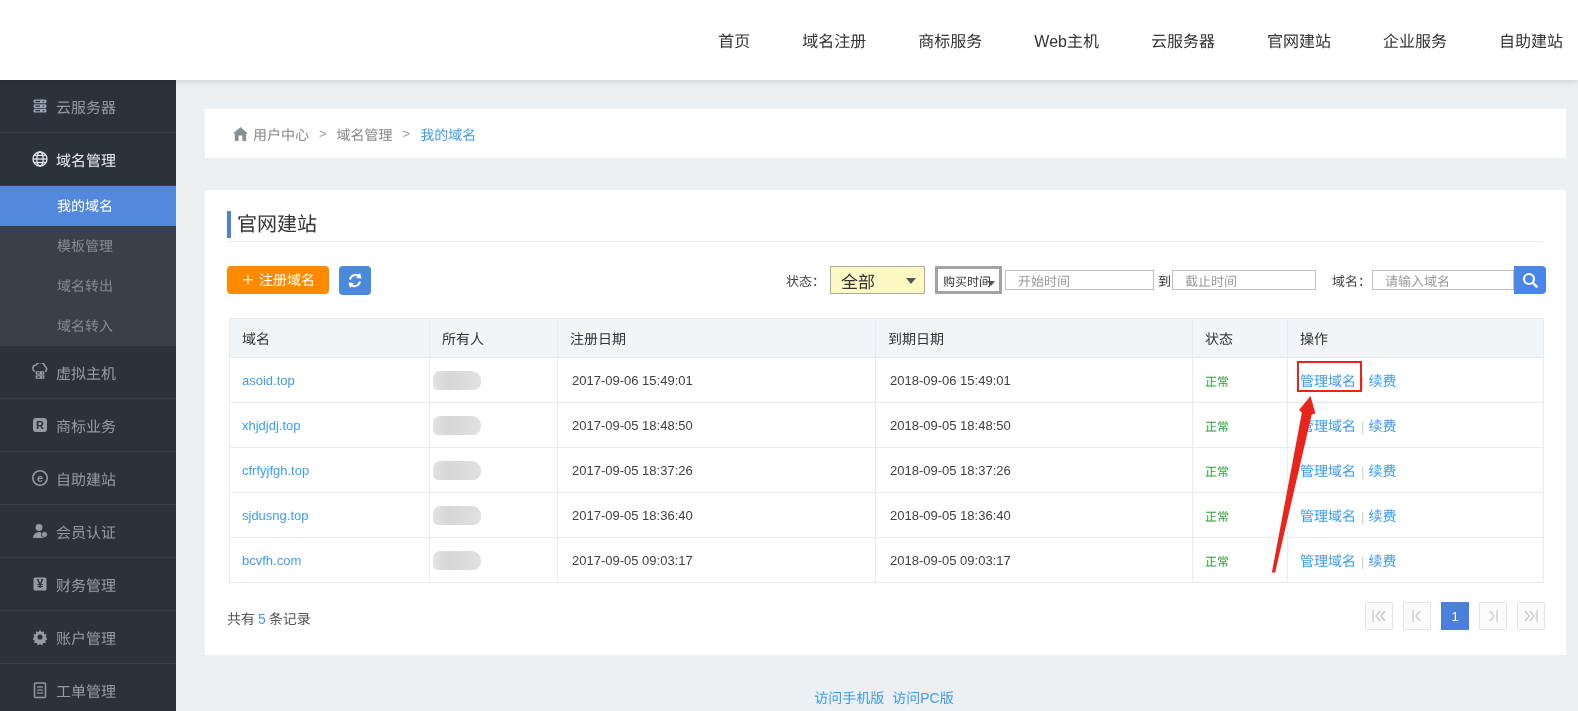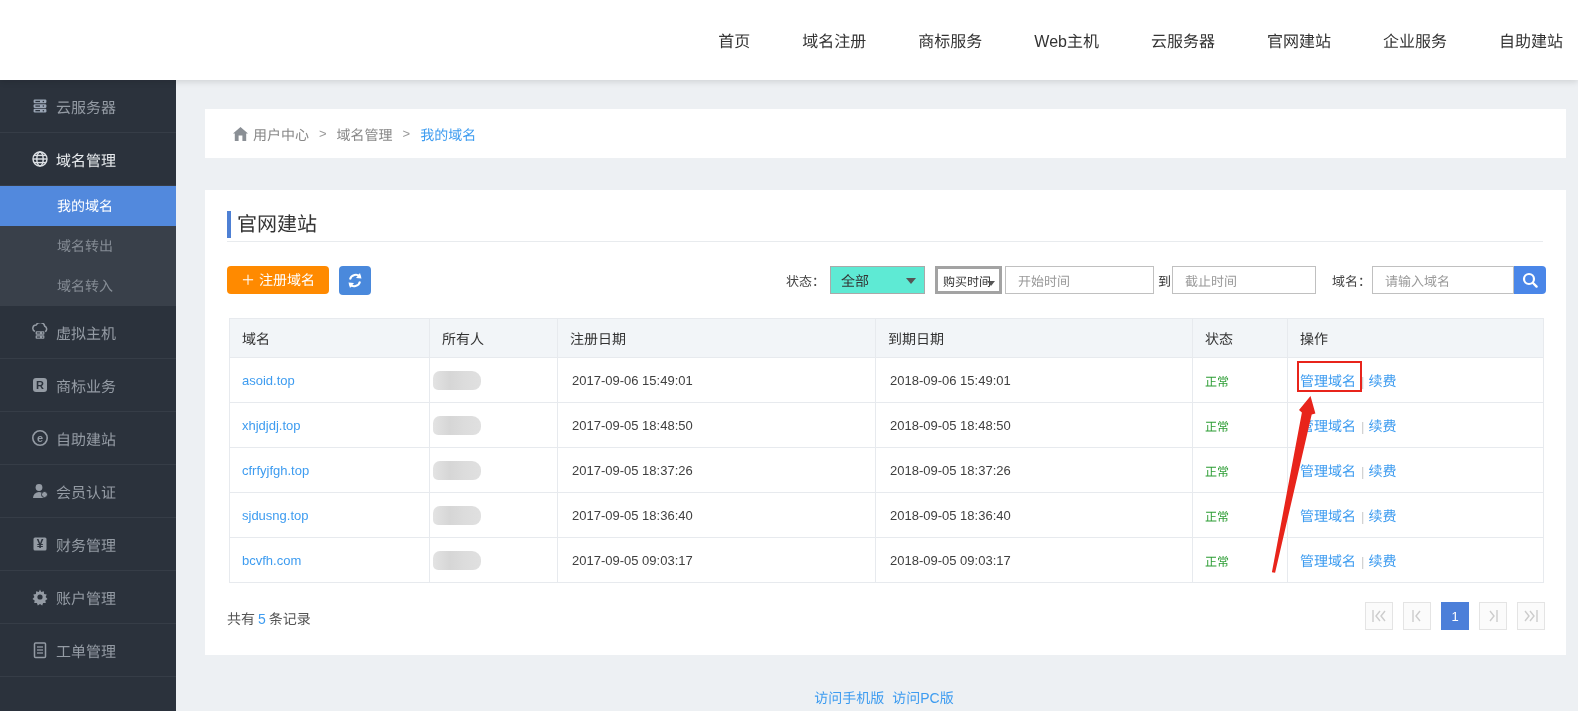--- a/index.html
+++ b/index.html
@@ -22,24 +22,24 @@
 .crumb .home { margin-left:28px; margin-right:5px; }
 .crumb .sep { margin:0 10px; color:#999; font-size:13px; }
 .crumb .cur { color:#3e9cf0; }
 .maincard { left:29px; top:110px; width:1361px; height:465px; }
 .cardtitle { position:absolute; left:22px; top:21px; font-size:20px; color:#333; padding-left:6px; border-left:4px solid #4e80d4; line-height:27px; }
 .titleline { position:absolute; left:22px; top:51px; width:1316px; height:1px; background:#e8ebee; }
 .btn-orange { position:absolute; left:22px; top:76px; width:102px; height:28px; background:#ff8a00; border-radius:4px; color:#fff; font-size:14px; text-align:center; line-height:28px; }
 .btn-refresh { position:absolute; left:134px; top:76px; width:32px; height:29px; background:#4a89dc; border-radius:4px; }
 .filters { position:absolute; right:20px; top:76px; height:28px; display:flex; align-items:center; font-size:13px; color:#444; white-space:nowrap; }
 .filters .lab { margin-right:5px; }
-.sel { height:28px; border:1px solid #a9a9a9; background:#5eead4; display:flex; align-items:center; padding:0 0 0 10px; color:#333; position:relative; font-size:14px; }
+.sel { height:28px; border:1px solid #a9a9a9; background:#fef9c3; display:flex; align-items:center; padding:0 0 0 10px; color:#333; position:relative; font-size:17px; }
 .sel1 { width:95px; margin-right:10px; }
 .sel2 { width:67px; background:#fff; border:3px solid #a3a3a3; margin-right:3px; padding-left:5px; font-size:12px; }
-.inp { height:28px; border:1px solid #c0c0c0; background:#fff; color:#9a9a9a; display:flex; align-items:center; padding-left:12px; font-size:13px;text-align:center; }
+.inp { height:20px; border:1px solid #c0c0c0; background:#fff; color:#9a9a9a; display:flex; align-items:center; padding-left:12px; font-size:13px;text-align:center; }
 .inp1 { width:149px; }
 .inp2 { width:144px; }
 .inp3 { width:142px; }
 .to { margin:0 1px 0 4px; color:#333; }
 .btn-search { width:32px; height:28px; background:#4a86e8; border-radius:0 4px 4px 0; display:flex; align-items:center; justify-content:center; }
 table.grid { position:absolute; left:24px; top:128px; width:1314px; border-collapse:collapse; table-layout:fixed; font-size:14px; }
 table.grid th, table.grid td { border:1px solid #e7eaee; padding:0 0 0 12px; text-align:left; font-weight:normal; }
 table.grid th { background:#f2f5f8; height:39px; color:#333; }
 table.grid td.own { padding-left:3px; }
 table.grid td.dt { padding-left:14px; }
@@ -93,20 +93,21 @@
         <g fill="none" stroke="#dde1e5" stroke-width="1.4">
           <circle cx="9" cy="9" r="7"></circle>
           <ellipse cx="9" cy="9" rx="3.2" ry="7"></ellipse>
           <line x1="2" y1="9" x2="16" y2="9"></line>
           <line x1="3" y1="5.4" x2="15" y2="5.4"></line>
           <line x1="3" y1="12.6" x2="15" y2="12.6"></line>
         </g>
       </svg>域名管理</div>
   <div class="submenu">
     <div class="subitem act">我的域名</div>
+    <div class="subitem">模板管理</div>
     <div class="subitem">域名转出</div>
     <div class="subitem">域名转入</div>
   </div>
   <div class="sitem"><svg class="ico" viewBox="0 0 18 18">
         <path d="M4 8.4 a3.3 3.3 0 0 1 1.2-6.4 a4.6 4.6 0 0 1 8.6 1.3 a3 3 0 0 1 .3 5.4" fill="none" stroke="#949ba4" stroke-width="1.5"></path>
         <rect x="4.6" y="8.2" width="8.8" height="3.5" rx="0.8" fill="#949ba4"></rect>
         <rect x="4.6" y="12.3" width="8.8" height="3.5" rx="0.8" fill="#949ba4"></rect>
         <rect x="6" y="9.4" width="3" height="1.1" fill="#2b323c"></rect>
         <rect x="11" y="9.3" width="1.3" height="1.3" rx="0.6" fill="#2b323c"></rect>
         <rect x="6" y="13.5" width="3" height="1.1" fill="#2b323c"></rect>

